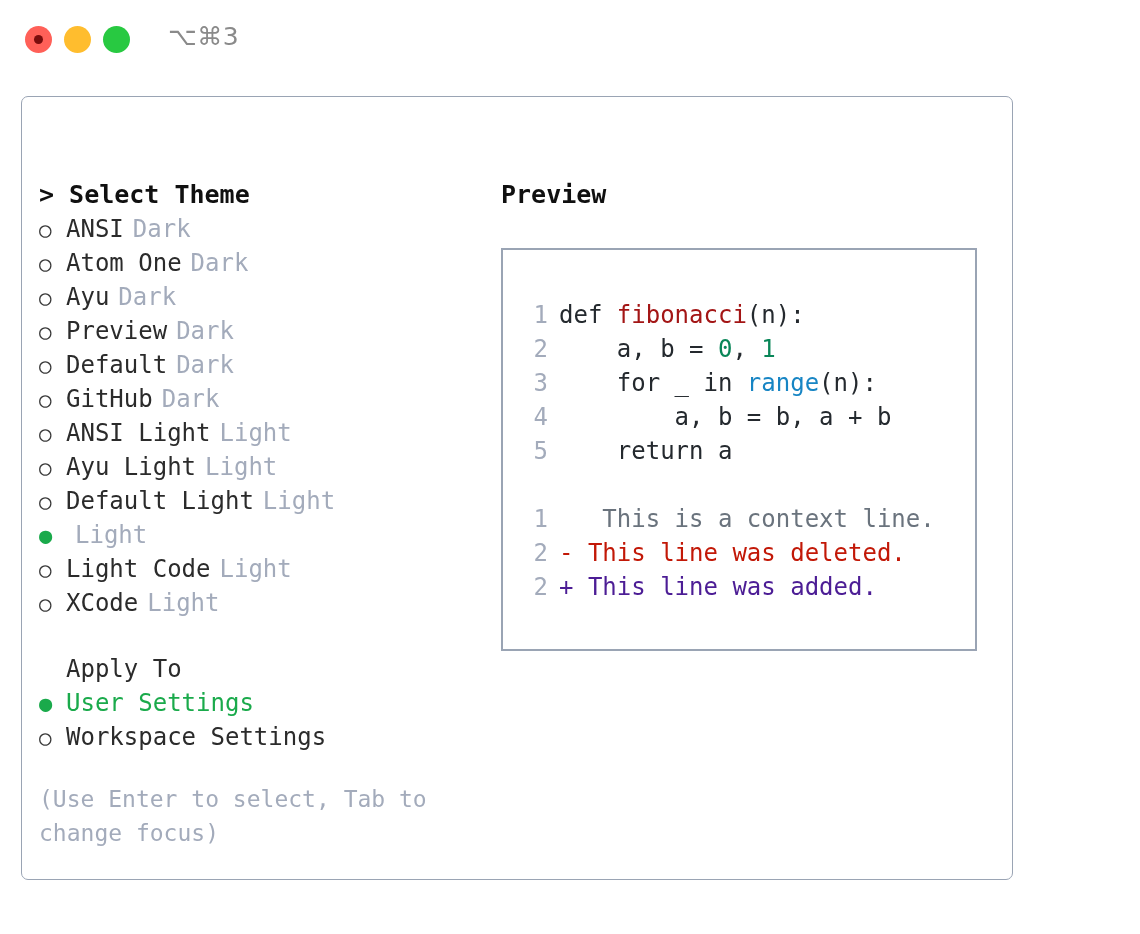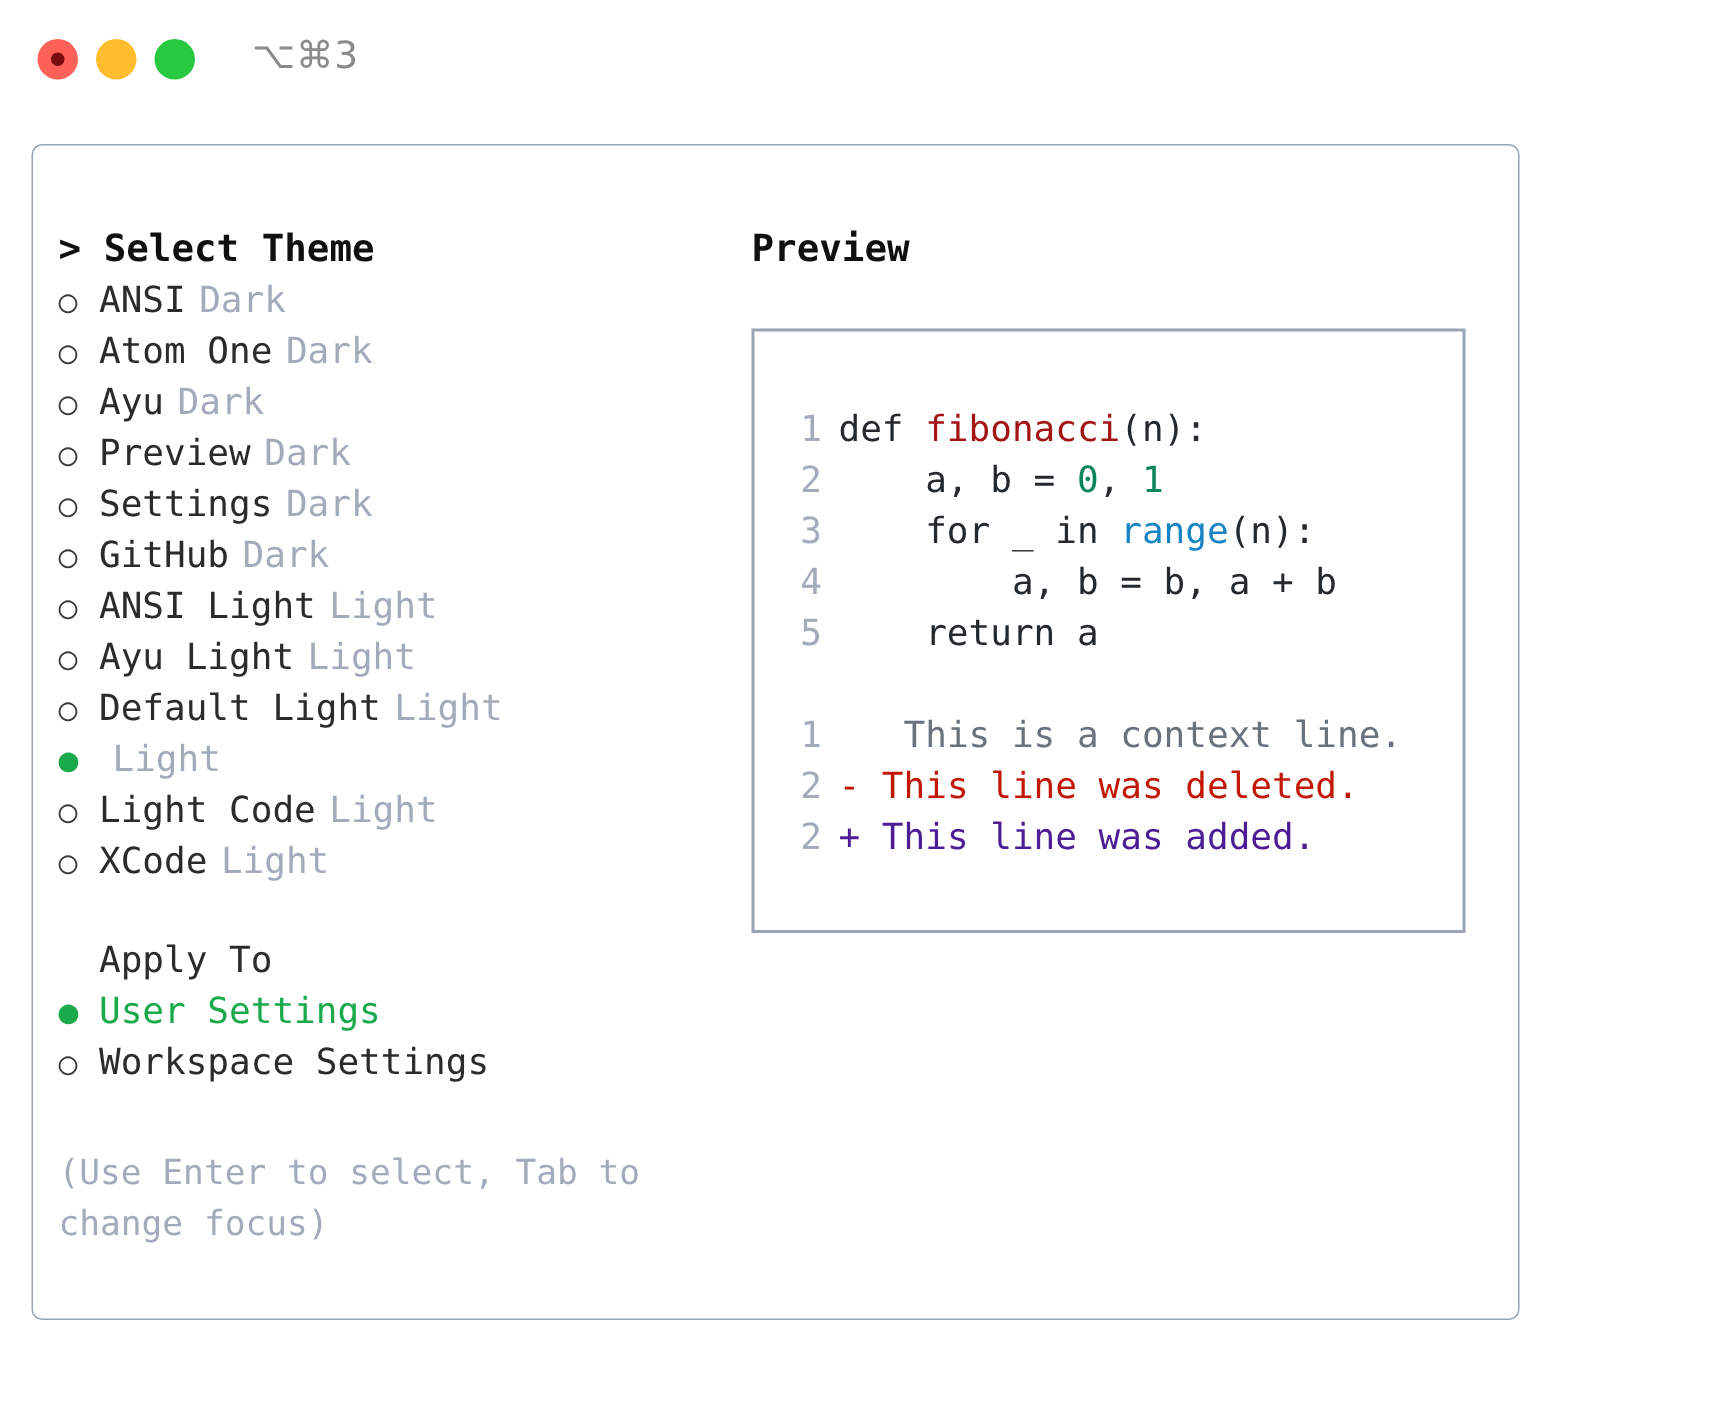--- a/index.html
+++ b/index.html
@@ -101,20 +101,21 @@
     top: 52px;
     width: 500px;
   }
 
   .section-header {
     font-size: 25px;
     font-weight: bold;
     color: #101010;
     line-height: 34px;
     white-space: pre;
+    margin-top: 29px;
   }
 
   .opt-list {
     margin-top: 0;
   }
   .opt-row {
     display: flex;
     align-items: baseline;
     height: 34px;
     line-height: 34px;
@@ -141,21 +142,21 @@
     color: #1aaa4b;
   }
   .opt-tag {
     color: #a3abbb;
     margin-left: 9px;
   }
 
   .apply-block { margin-top: 32px; }
 
   .hint {
-    margin-top: 40px;
+    margin-top: 28px;
     font-size: 23px;
     line-height: 34px;
     color: #a3abbb;
     width: 420px;
     white-space: pre-wrap;
   }
 
   
   .preview-box {
     position: relative;
@@ -215,21 +216,21 @@
 
       <div class="col-left">
 
         <div class="section-header">&gt; Select Theme</div>
 
         <div class="opt-list" id="theme-list">
             <div class="opt-row"><span class="marker">○</span><span class="opt-label">ANSI</span><span class="opt-tag">Dark</span></div>
             <div class="opt-row"><span class="marker">○</span><span class="opt-label">Atom One</span><span class="opt-tag">Dark</span></div>
             <div class="opt-row"><span class="marker">○</span><span class="opt-label">Ayu</span><span class="opt-tag">Dark</span></div>
             <div class="opt-row"><span class="marker">○</span><span class="opt-label">Preview</span><span class="opt-tag">Dark</span></div>
-            <div class="opt-row"><span class="marker">○</span><span class="opt-label">Settings</span><span class="opt-tag">Dark</span></div>
+            <div class="opt-row"><span class="marker">○</span><span class="opt-label">Default</span><span class="opt-tag">Dark</span></div>
             <div class="opt-row"><span class="marker">○</span><span class="opt-label">GitHub</span><span class="opt-tag">Dark</span></div>
             <div class="opt-row"><span class="marker">○</span><span class="opt-label">ANSI Light</span><span class="opt-tag">Light</span></div>
             <div class="opt-row"><span class="marker">○</span><span class="opt-label">Ayu Light</span><span class="opt-tag">Light</span></div>
             <div class="opt-row"><span class="marker">○</span><span class="opt-label">Default Light</span><span class="opt-tag">Light</span></div>
             <div class="opt-row selected"><span class="marker selected">●</span><span class="opt-tag">Light</span></div>
             <div class="opt-row"><span class="marker">○</span><span class="opt-label">Light Code</span><span class="opt-tag">Light</span></div>
             <div class="opt-row"><span class="marker">○</span><span class="opt-label">XCode</span><span class="opt-tag">Light</span></div>
           </div>
 
         <div class="apply-block">

